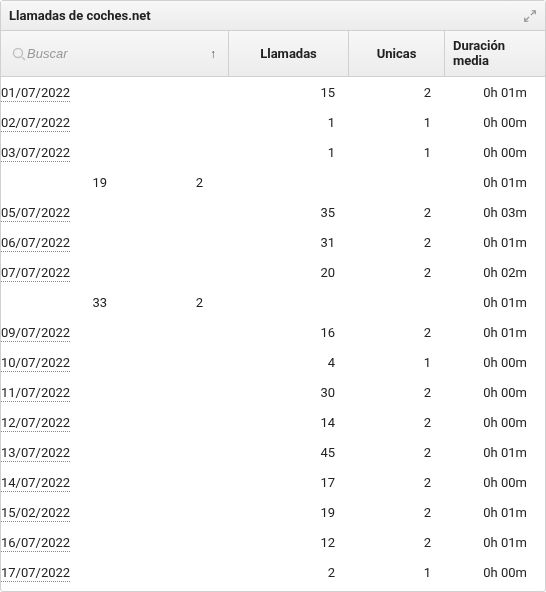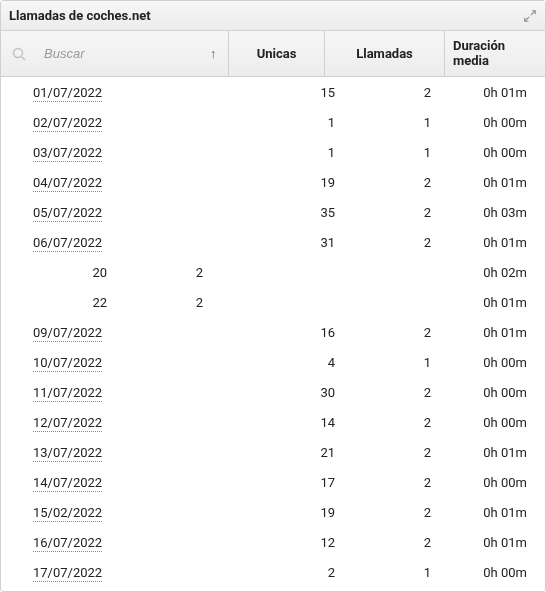--- a/index.html
+++ b/index.html
@@ -55,21 +55,21 @@
   font-weight: 700;
   color: #222;
 }
 .header-cell:last-child { border-right: none; }
 .col-date { width: 228px; }
 .col-llamadas { width: 120px; justify-content: center; }
 .col-unicas { width: 96px; justify-content: center; }
 .col-duracion { flex: 1; padding-left: 8px; line-height: 1.15; }
 .search-wrap {
   display: flex;
-  gap: 17px;
+  gap: 0;
   flex: 1;
 }
 .search-icon {
   width: 16px; height: 16px; opacity: 0.45;
 }
 .search-icon svg { width: 16px; height: 16px; display: block; }
 .search-input {
   border: none;
   background: transparent;
   font-size: 13px;
@@ -93,21 +93,20 @@
 .table-body::-webkit-scrollbar-thumb { background: #c8c8c8; border-radius: 5px; }
 .row {
   display: flex;
   height: 30px;
   align-items: center;
   font-size: 13px;
   color: #222;
 }
 .cell-date {
   width: 228px;
-  padding-left: 32px;
 }
 .cell-date span {
   border-bottom: 1px dotted #888;
   padding-bottom: 1px;
 }
 .cell-llamadas {
   width: 120px;
   text-align: right;
   padding-right: 14px;
 }
@@ -145,22 +144,22 @@
         <span class="search-icon">
           <svg viewBox="0 0 16 16" fill="none" stroke="#888" stroke-width="1.5">
             <circle cx="7" cy="7" r="4.5"></circle>
               <path d="M11 11 L14 14"></path>
           </svg>
         </span>
         <input class="search-input" type="text" placeholder="Buscar" style="">
       </div>
       <span class="sort-arrow">↑</span>
     </div>
+    <div class="header-cell col-llamadas">Llamadas</div>
     <div class="header-cell col-unicas">Unicas</div>
-    <div class="header-cell col-llamadas">Llamadas</div>
     <div class="header-cell col-duracion">Duración media</div>
   </div>
 
   <div class="table-body" id="table-body">
       <div class="row">
         <div class="cell-date"><span>01/07/2022</span></div>
         <div class="cell-llamadas">15</div>
         <div class="cell-unicas">2</div>
         <div class="cell-duracion">0h 01m</div>
       </div>
@@ -170,44 +169,44 @@
         <div class="cell-unicas">1</div>
         <div class="cell-duracion">0h 00m</div>
       </div>
       <div class="row">
         <div class="cell-date"><span>03/07/2022</span></div>
         <div class="cell-llamadas">1</div>
         <div class="cell-unicas">1</div>
         <div class="cell-duracion">0h 00m</div>
       </div>
       <div class="row">
-        <div class="cell-date"><span>04/07/2022</span></div>
         <div class="cell-llamadas">19</div>
         <div class="cell-unicas">2</div>
         <div class="cell-duracion">0h 01m</div>
       </div>
       <div class="row">
         <div class="cell-date"><span>05/07/2022</span></div>
         <div class="cell-llamadas">35</div>
         <div class="cell-unicas">2</div>
         <div class="cell-duracion">0h 03m</div>
       </div>
       <div class="row">
         <div class="cell-date"><span>06/07/2022</span></div>
         <div class="cell-llamadas">31</div>
         <div class="cell-unicas">2</div>
         <div class="cell-duracion">0h 01m</div>
       </div>
       <div class="row">
+        <div class="cell-date"><span>07/07/2022</span></div>
         <div class="cell-llamadas">20</div>
         <div class="cell-unicas">2</div>
         <div class="cell-duracion">0h 02m</div>
       </div>
       <div class="row">
-        <div class="cell-llamadas">22</div>
+        <div class="cell-llamadas">33</div>
         <div class="cell-unicas">2</div>
         <div class="cell-duracion">0h 01m</div>
       </div>
       <div class="row">
         <div class="cell-date"><span>09/07/2022</span></div>
         <div class="cell-llamadas">16</div>
         <div class="cell-unicas">2</div>
         <div class="cell-duracion">0h 01m</div>
       </div>
       <div class="row">
@@ -223,21 +222,21 @@
         <div class="cell-duracion">0h 00m</div>
       </div>
       <div class="row">
         <div class="cell-date"><span>12/07/2022</span></div>
         <div class="cell-llamadas">14</div>
         <div class="cell-unicas">2</div>
         <div class="cell-duracion">0h 00m</div>
       </div>
       <div class="row">
         <div class="cell-date"><span>13/07/2022</span></div>
-        <div class="cell-llamadas">21</div>
+        <div class="cell-llamadas">45</div>
         <div class="cell-unicas">2</div>
         <div class="cell-duracion">0h 01m</div>
       </div>
       <div class="row">
         <div class="cell-date"><span>14/07/2022</span></div>
         <div class="cell-llamadas">17</div>
         <div class="cell-unicas">2</div>
         <div class="cell-duracion">0h 00m</div>
       </div>
       <div class="row">

